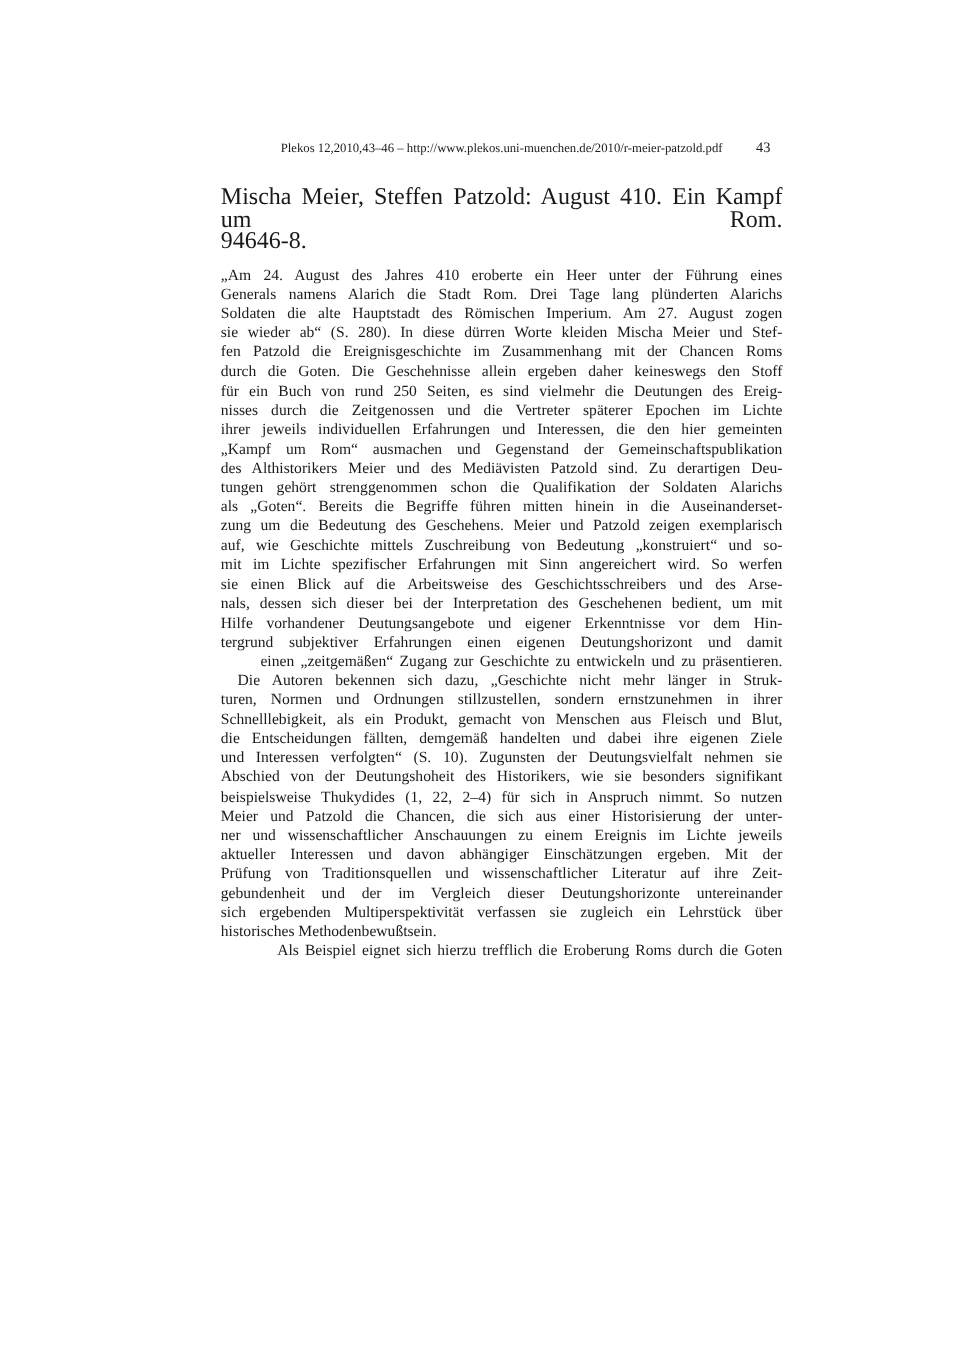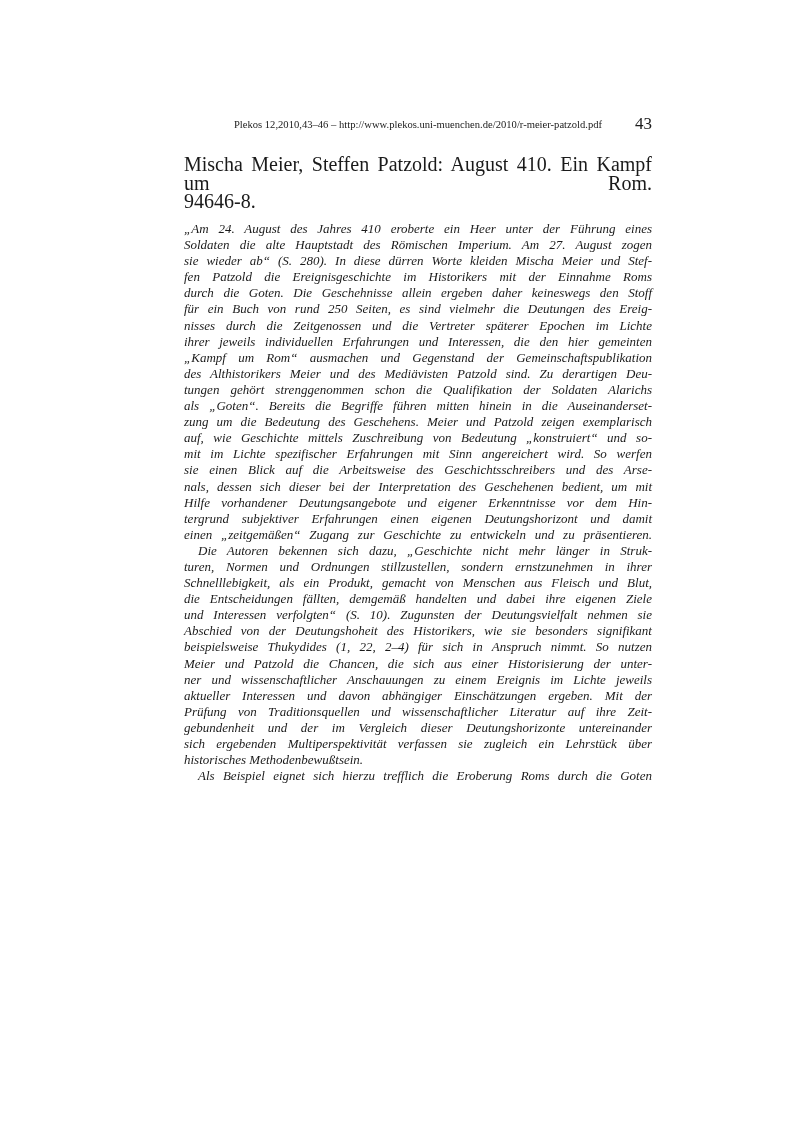--- a/index.html
+++ b/index.html
@@ -21,52 +21,52 @@
     top: 118px;
     left: 184px;
     width: 468px;
     font-size: 10.6px;
     line-height: 13px;
     text-align: center;
     white-space: nowrap;
   }
   .page-number {
     position: absolute;
-    right: 0;
+    right: 10px;
     top: -1.5px;
-    font-size: 17px;
+    font-size: 12px;
   }
   .book-title {
     position: absolute;
     top: 155px;
     left: 184px;
     width: 468px;
     font-size: 20px;
     line-height: 18.7px;
   }
   .review-body {
     position: absolute;
     top: 221px;
     left: 184px;
     width: 468px;
     font-size: 13px;
     line-height: 16.1px;
-    font-style: italic;
   }
   .para { margin: 0; padding: 0; }
   .line {
     text-align: justify;
     text-align-last: justify;
   }
   .para .line:last-child,
   .book-title .line:last-child {
     text-align-last: left;
   }
   .para.flush-last .line:last-child {
     text-align-last: justify;
+    margin-left: 33px;
   }
   .para.indent .line:first-child {
     text-indent: 14px;
   }
 </style>
 </head>
 <body>
 
 <div class="page">
 
@@ -76,23 +76,24 @@
   </div>
 
   <div class="book-title">
       <div class="line">Mischa Meier, Steffen Patzold: August 410. Ein Kampf um Rom.</div>
       <div class="line">94646-8.</div>
     </div>
 
   <div class="review-body">
     <div class="para flush-last">
         <div class="line">„Am 24. August des Jahres 410 eroberte ein Heer unter der Führung eines</div>
+        <div class="line">Generals namens Alarich die Stadt Rom. Drei Tage lang plünderten Alarichs</div>
         <div class="line">Soldaten die alte Hauptstadt des Römischen Imperium. Am 27. August zogen</div>
         <div class="line">sie wieder ab“ (S. 280). In diese dürren Worte kleiden Mischa Meier und Stef-</div>
-        <div class="line">fen Patzold die Ereignisgeschichte im Historikers mit der Einnahme Roms</div>
+        <div class="line">fen Patzold die Ereignisgeschichte im Zusammenhang mit der Chancen Roms</div>
         <div class="line">durch die Goten. Die Geschehnisse allein ergeben daher keineswegs den Stoff</div>
         <div class="line">für ein Buch von rund 250 Seiten, es sind vielmehr die Deutungen des Ereig-</div>
         <div class="line">nisses durch die Zeitgenossen und die Vertreter späterer Epochen im Lichte</div>
         <div class="line">ihrer jeweils individuellen Erfahrungen und Interessen, die den hier gemeinten</div>
         <div class="line">„Kampf um Rom“ ausmachen und Gegenstand der Gemeinschaftspublikation</div>
         <div class="line">des Althistorikers Meier und des Mediävisten Patzold sind. Zu derartigen Deu-</div>
         <div class="line">tungen gehört strenggenommen schon die Qualifikation der Soldaten Alarichs</div>
         <div class="line">als „Goten“. Bereits die Begriffe führen mitten hinein in die Auseinanderset-</div>
         <div class="line">zung um die Bedeutung des Geschehens. Meier und Patzold zeigen exemplarisch</div>
         <div class="line">auf, wie Geschichte mittels Zuschreibung von Bedeutung „konstruiert“ und so-</div>

